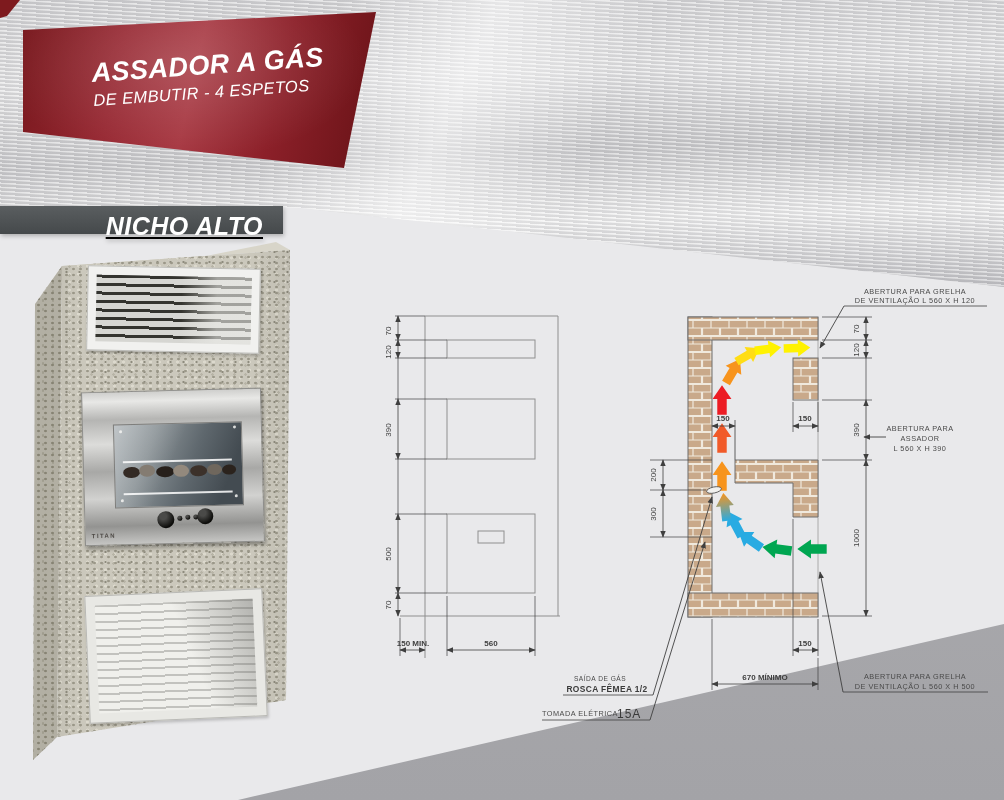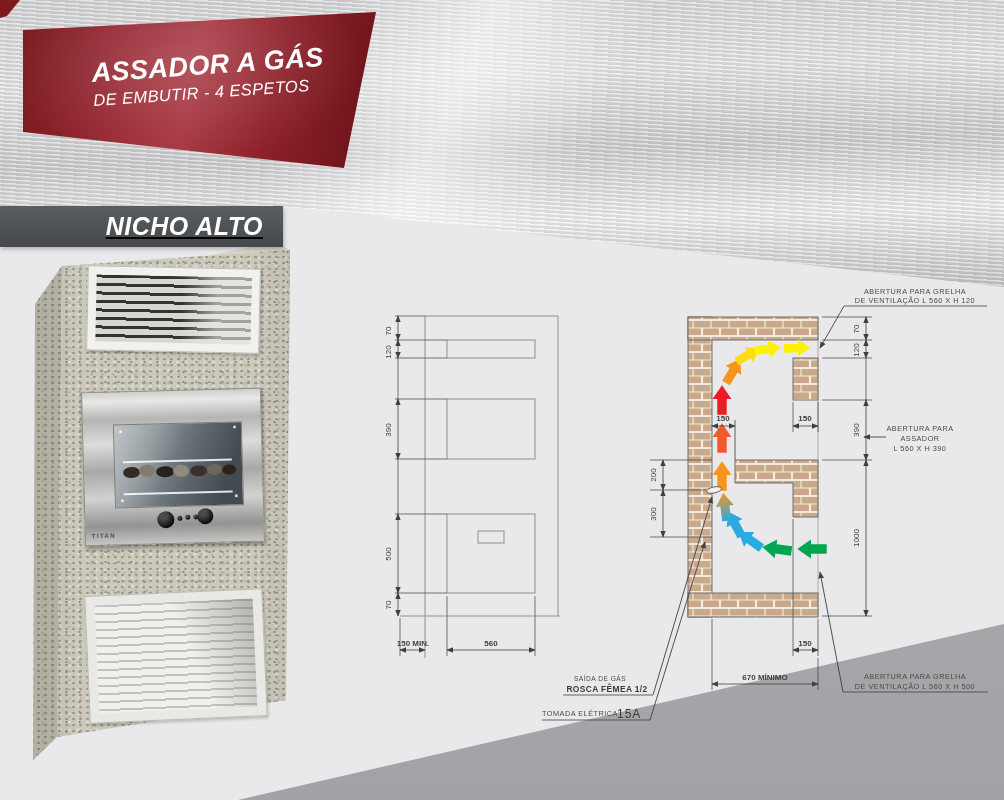--- a/index.html
+++ b/index.html
@@ -24,21 +24,21 @@
       radial-gradient(ellipse at 45% 35%, rgba(255,255,255,.16), rgba(255,255,255,0) 60%),
       linear-gradient(103deg,#701418 0%,#962731 30%,#a63640 48%,#8c2029 68%,#5f0f12 100%);
     filter:drop-shadow(2px 3px 3px rgba(0,0,0,.35));}
   .red-corner{position:absolute;left:0;top:0;width:30px;height:24px;z-index:3;
     clip-path:polygon(0 0,20px 0,7px 16px,0 18px);background:#7e1a1e;}
   .banner-text{position:absolute;left:92px;top:50px;transform:rotate(-4deg);color:#fff;}
   .banner-title{font-size:27px;font-weight:bold;font-style:italic;letter-spacing:.5px;white-space:nowrap;}
   .banner-subtitle{font-size:16.5px;font-style:italic;letter-spacing:.4px;margin-top:2px;white-space:nowrap;}
 
   
-  .gray-banner{position:absolute;left:0;top:206px;width:283px;height:41px;z-index:3;
+  .gray-banner{position:absolute;left:0;top:206px;width:283px;height:28px;z-index:3;
     background:linear-gradient(180deg,#5a5e60 0%,#45494b 100%);
     filter:drop-shadow(1px 2px 2px rgba(0,0,0,.25));text-decoration:underline;}
   .gray-banner span{display:block;text-align:right;padding-right:20px;line-height:41px;
     color:#fff;font-size:25px;font-weight:bold;font-style:italic;letter-spacing:.5px;}
 
   
   #pillar{position:absolute;left:28px;top:242px;width:272px;height:522px;z-index:2;}
   .face{position:absolute;left:0;top:0;width:100%;height:100%;}
   .speck{
     background-color:#cbc8bc;

